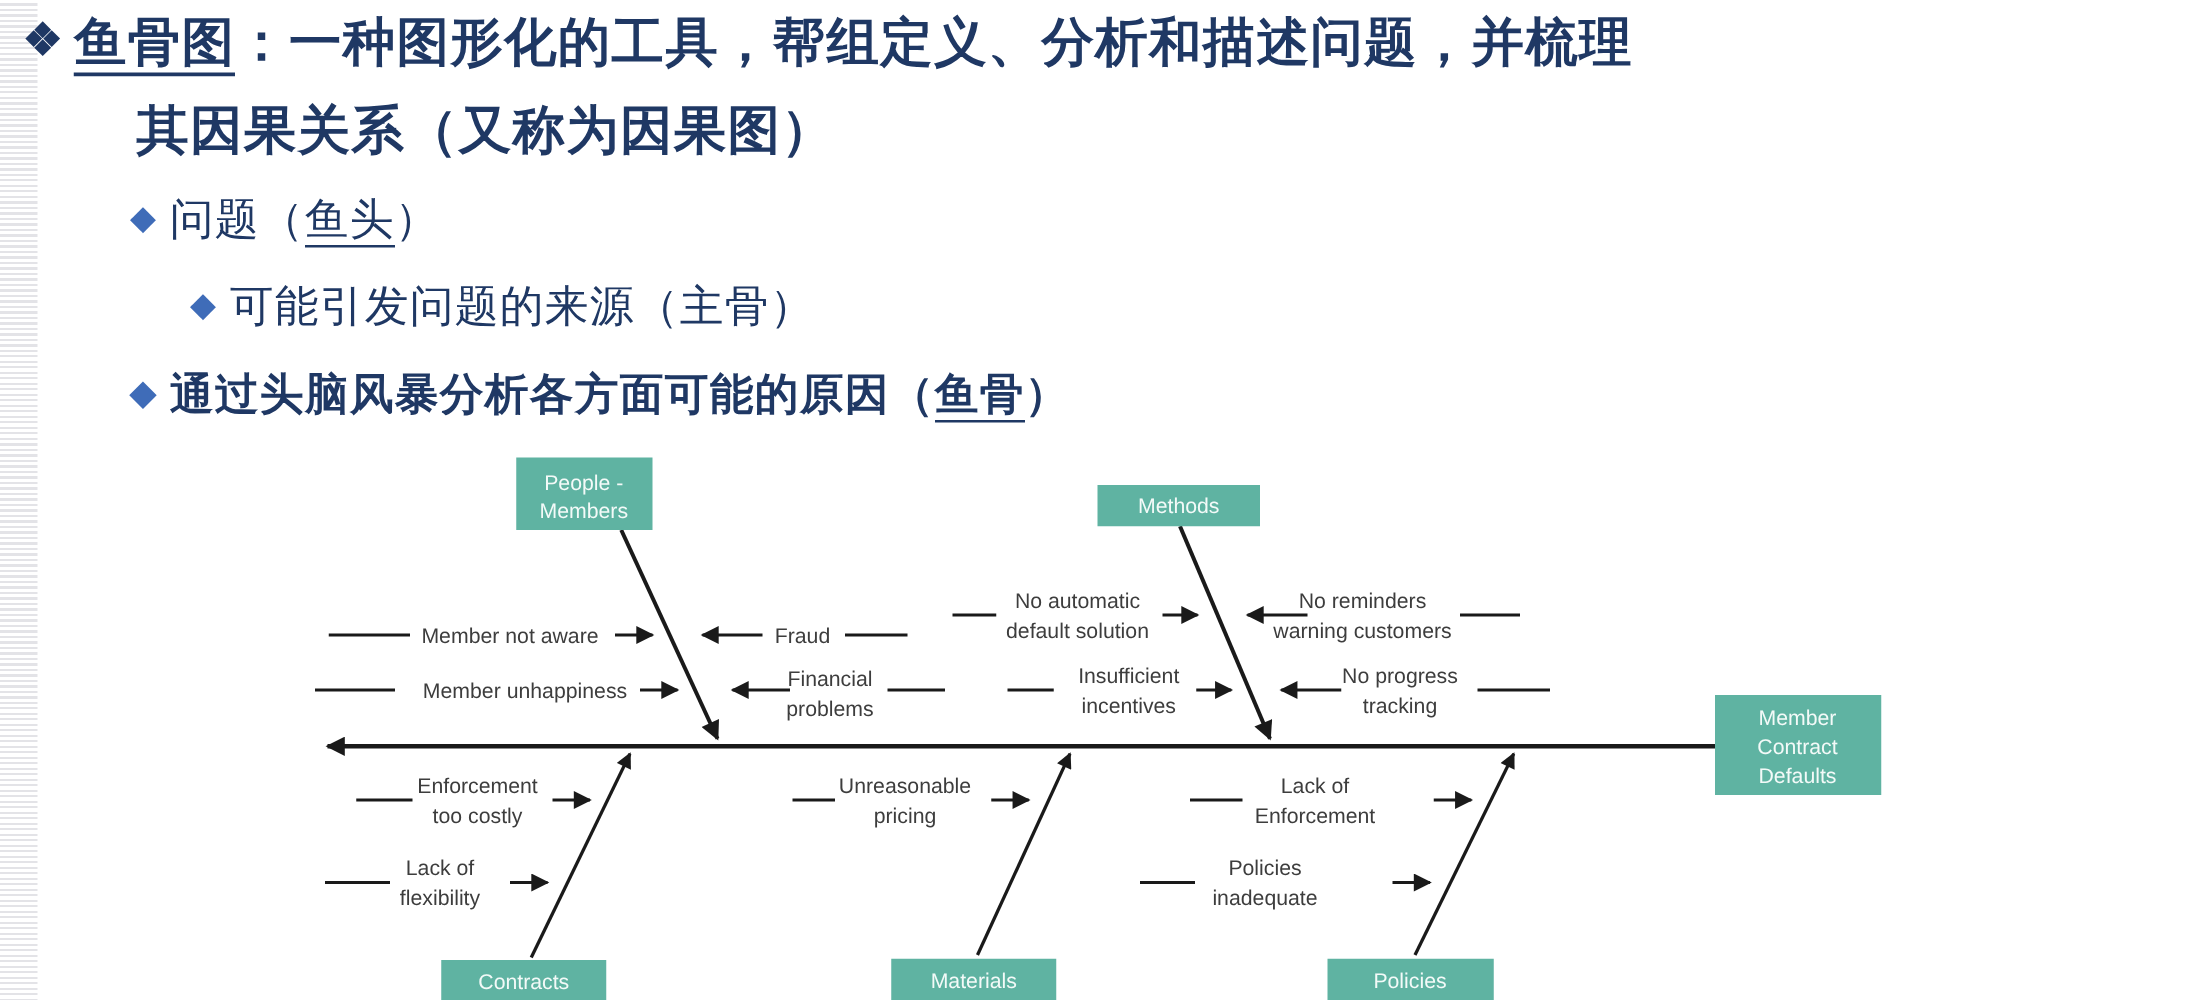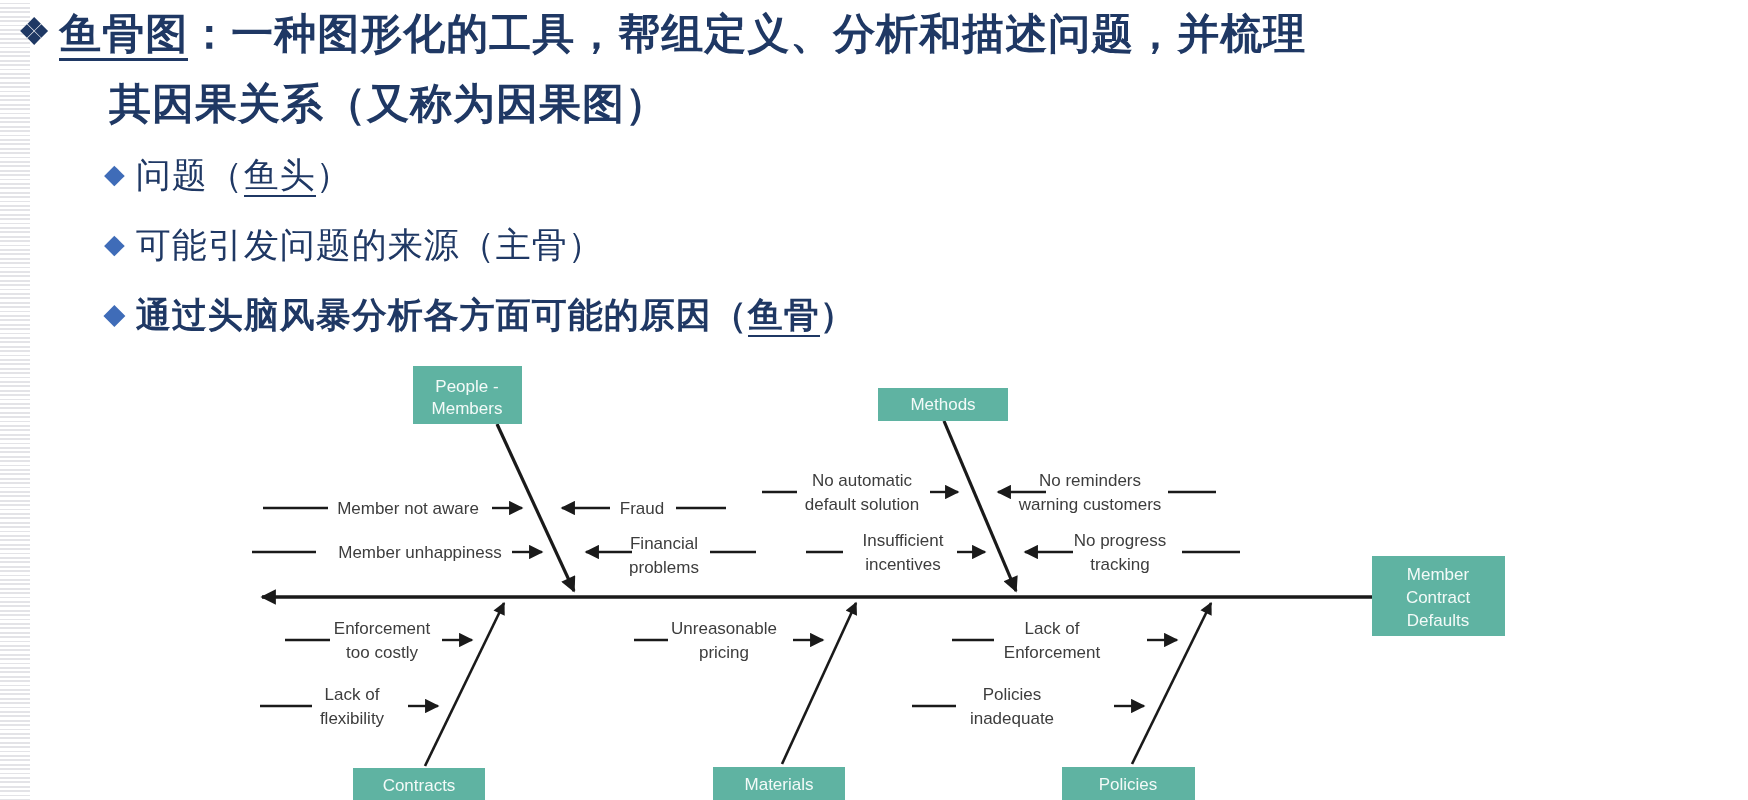--- a/index.html
+++ b/index.html
@@ -22,21 +22,21 @@
   }
   #title-line1{left:18px;top:6px;}
   #title-line2{left:68px;top:76px;margin-left:41px;}
   .t-glyph{font-size:36px;margin-right:8px;vertical-align:4px;color:#1F3864;}
   .u-title{border-bottom:3px solid #1F3864;padding-bottom:1px;}
   .sub-bullet{
     position:absolute;left:104px;white-space:nowrap;
     font-size:35px;font-weight:500;color:#1F3864;letter-spacing:1px;
   }
   #sub-bullet-0{top:152px;}
-  #sub-bullet-1{top:222px;}
+  #sub-bullet-1{top:222px;margin-left:48px;}
   #sub-bullet-2{top:292px;font-weight:bold;}
   .s-glyph{font-size:27px;color:#3F6CB8;margin-right:10px;vertical-align:4px;}
   .u-sub{border-bottom:2.5px solid #1F3864;padding-bottom:1px;}
 
   #fishbone{position:absolute;left:0;top:0;}
   .bone{stroke:#1A1A1A;fill:none;}
   .cause-line{stroke:#1A1A1A;stroke-width:2.4;fill:none;}
   .cause-text{
     font-family:"Liberation Sans", sans-serif;
     font-size:17px;fill:#3D3D3D;text-anchor:middle;

